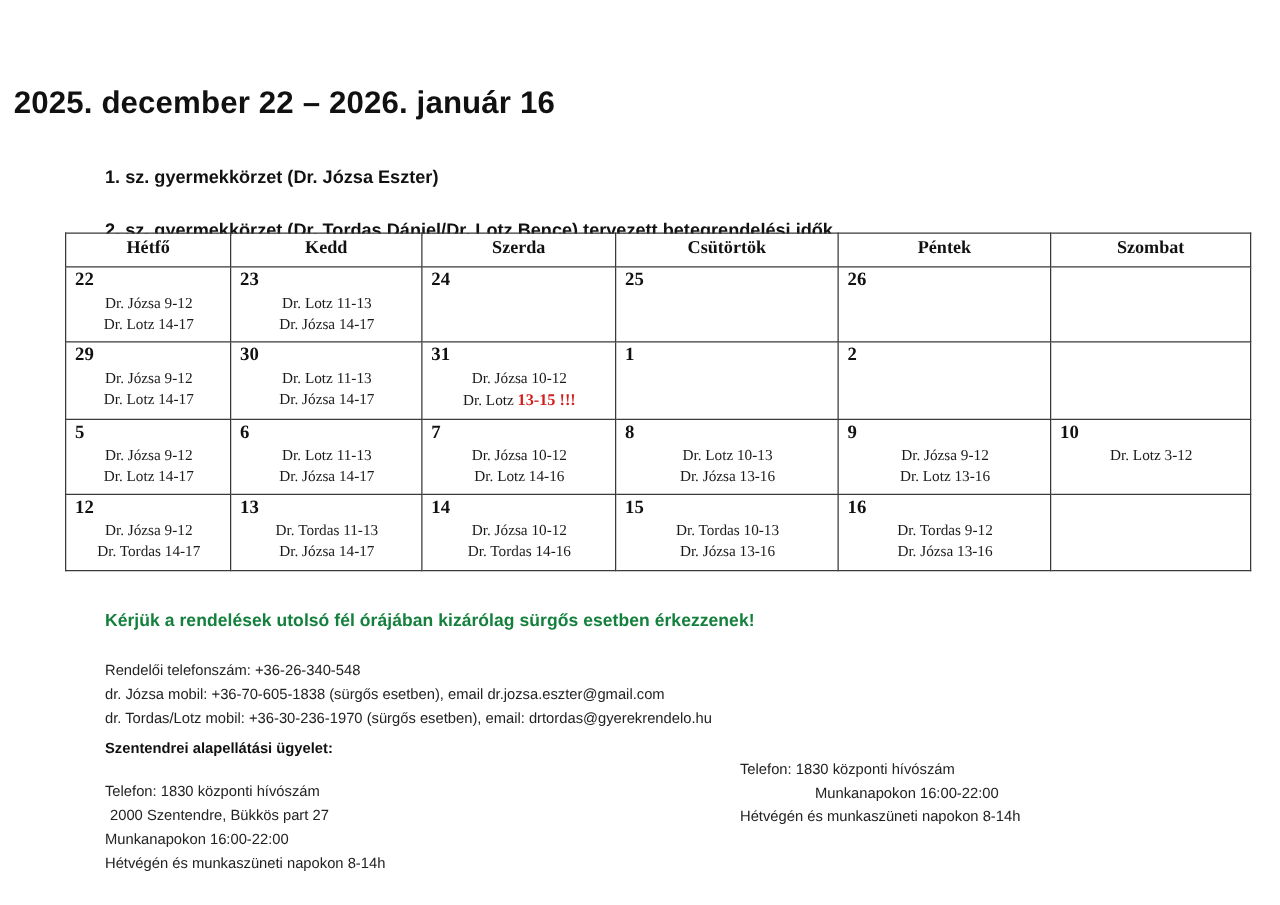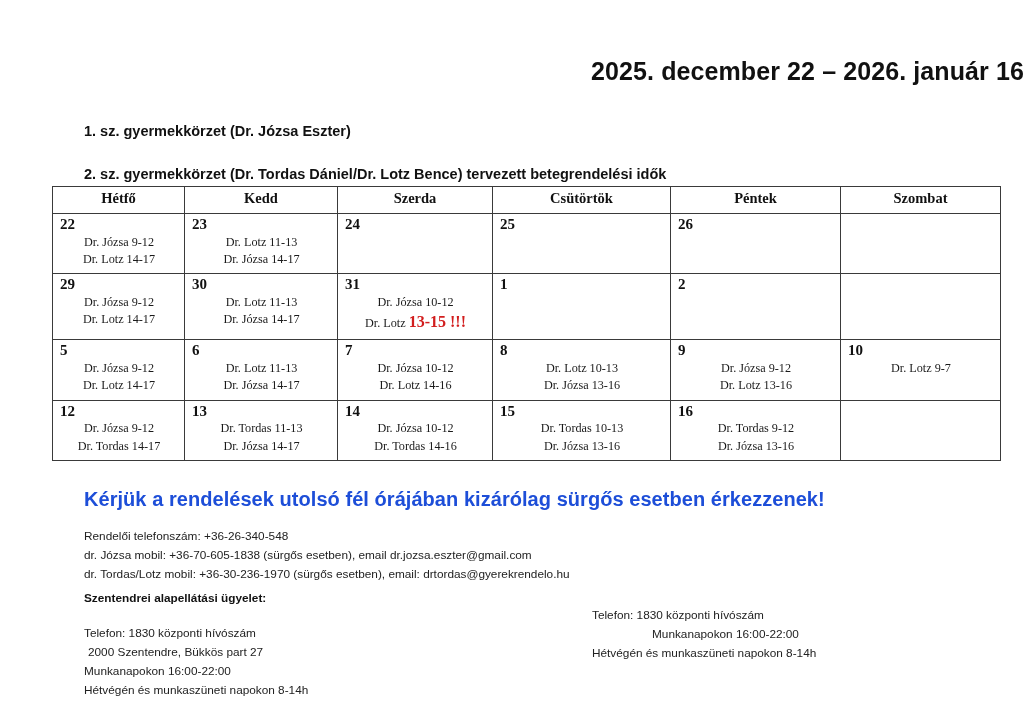--- a/index.html
+++ b/index.html
@@ -12,25 +12,25 @@
     width: 1024px;
     height: 724px;
     font-family: "Liberation Sans", sans-serif;
     color: #000000;
     overflow: hidden;
     position: relative;
   }
 
   
   .doc-title {
-    text-align: right;
+    text-align: left;
     font-size: 25px;
     font-weight: bold;
     letter-spacing: 0.1px;
-    margin: 0;
+    margin: 11px;
     padding-top: 57px;
     color: #111111;
   }
 
   
   .subtitles {
     margin-top: 24px;
     padding-left: 84px;
   }
   .subtitle-line {
@@ -88,39 +88,39 @@
   }
   .slot {
     font-size: 12.2px;
     line-height: 1.42;
     color: #1a1a1a;
     white-space: nowrap;
   }
   .slot .hl {
     color: #d21e1e;
     font-weight: bold;
-    font-size: 16px;
+    font-size: 13px;
   }
 
   
   col.c0 { width: 132px; }
   col.c1 { width: 153px; }
   col.c2 { width: 155px; }
   col.c3 { width: 178px; }
   col.c4 { width: 170px; }
   col.c5 { width: 160px; }
 
   
   .notice {
     position: absolute;
     left: 84px;
     top: 488px;
-    font-size: 20px;
-    font-weight: bold;
-    color: #1d4ed8;
+    font-size: 14px;
+    font-weight: bold;
+    color: #15803d;
     letter-spacing: 0.05px;
     text-align: center;
   }
 
   
   .contact {
     position: absolute;
     left: 84px;
     top: 527px;
     font-size: 11.8px;
@@ -277,21 +277,21 @@
           <td class="">
             <span class="daynum">9</span>
             <div class="slots">
               <div class="slot"><span>Dr. Józsa 9-12</span></div>
               <div class="slot"><span>Dr. Lotz 13-16</span></div>
             </div>
           </td>
           <td class="">
             <span class="daynum">10</span>
             <div class="slots">
-              <div class="slot"><span>Dr. Lotz 9-7</span></div>
+              <div class="slot"><span>Dr. Lotz 3-12</span></div>
             </div>
           </td>
         </tr>
         <tr>
           <td class="">
             <span class="daynum">12</span>
             <div class="slots">
               <div class="slot"><span>Dr. Józsa 9-12</span></div>
               <div class="slot"><span>Dr. Tordas 14-17</span></div>
             </div>

